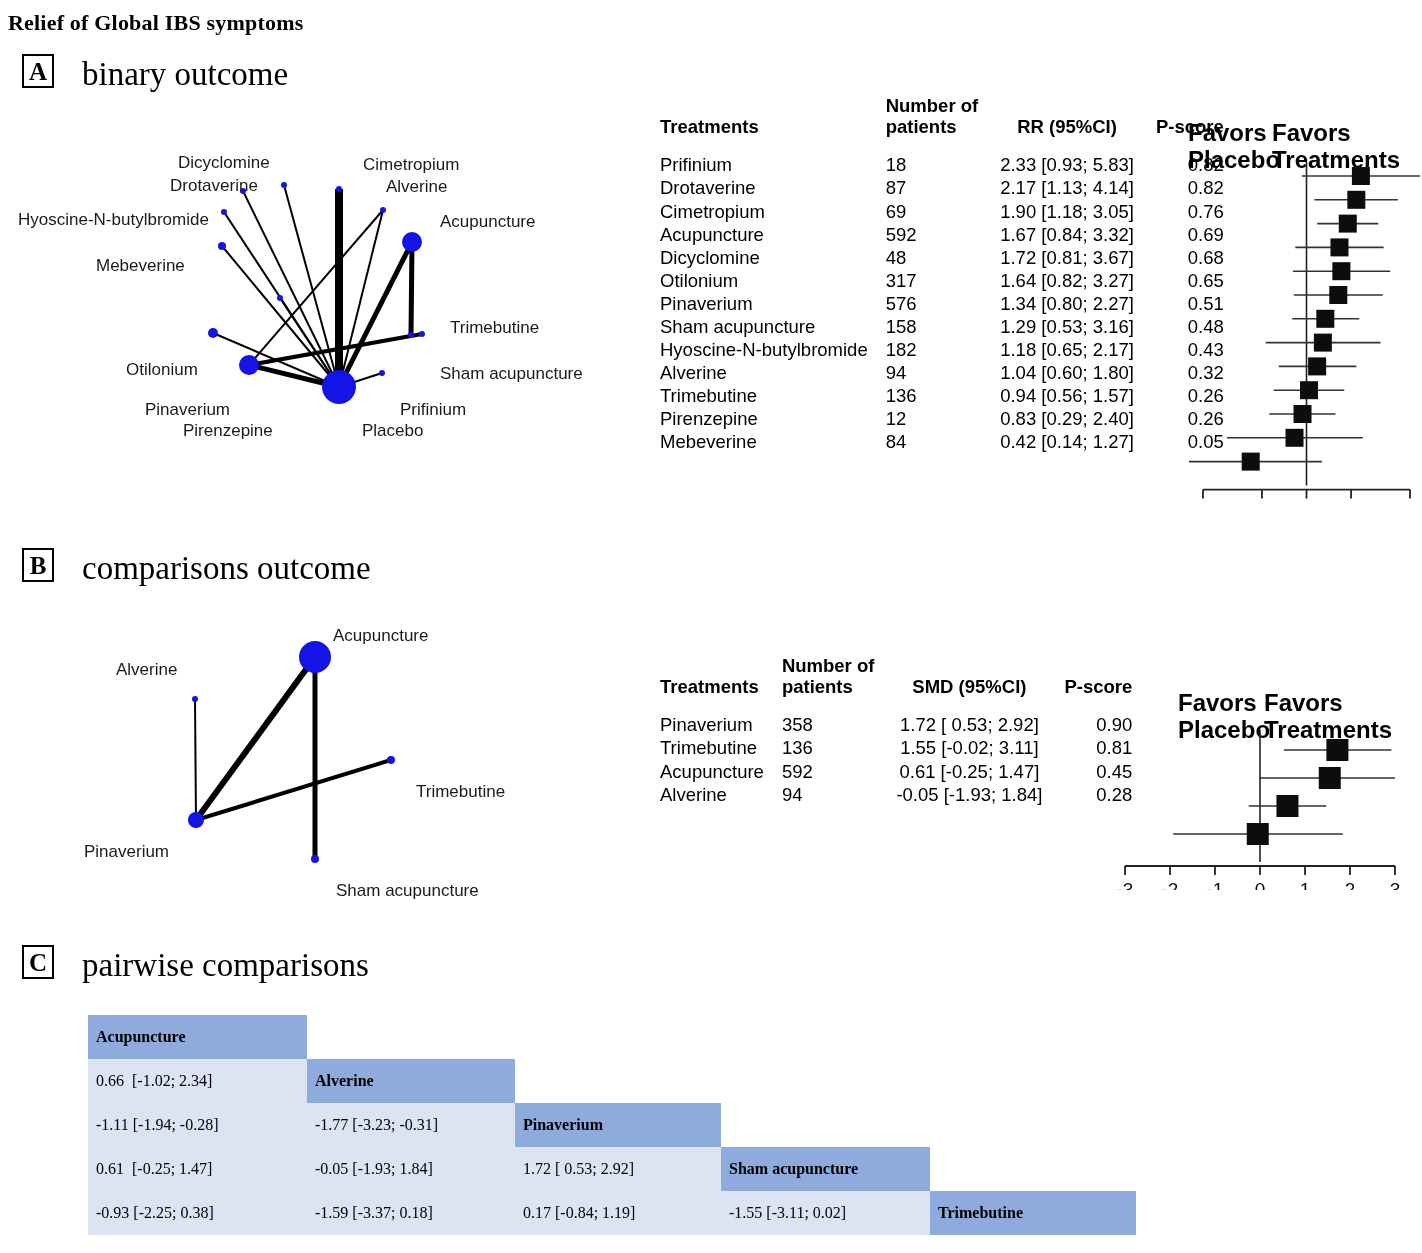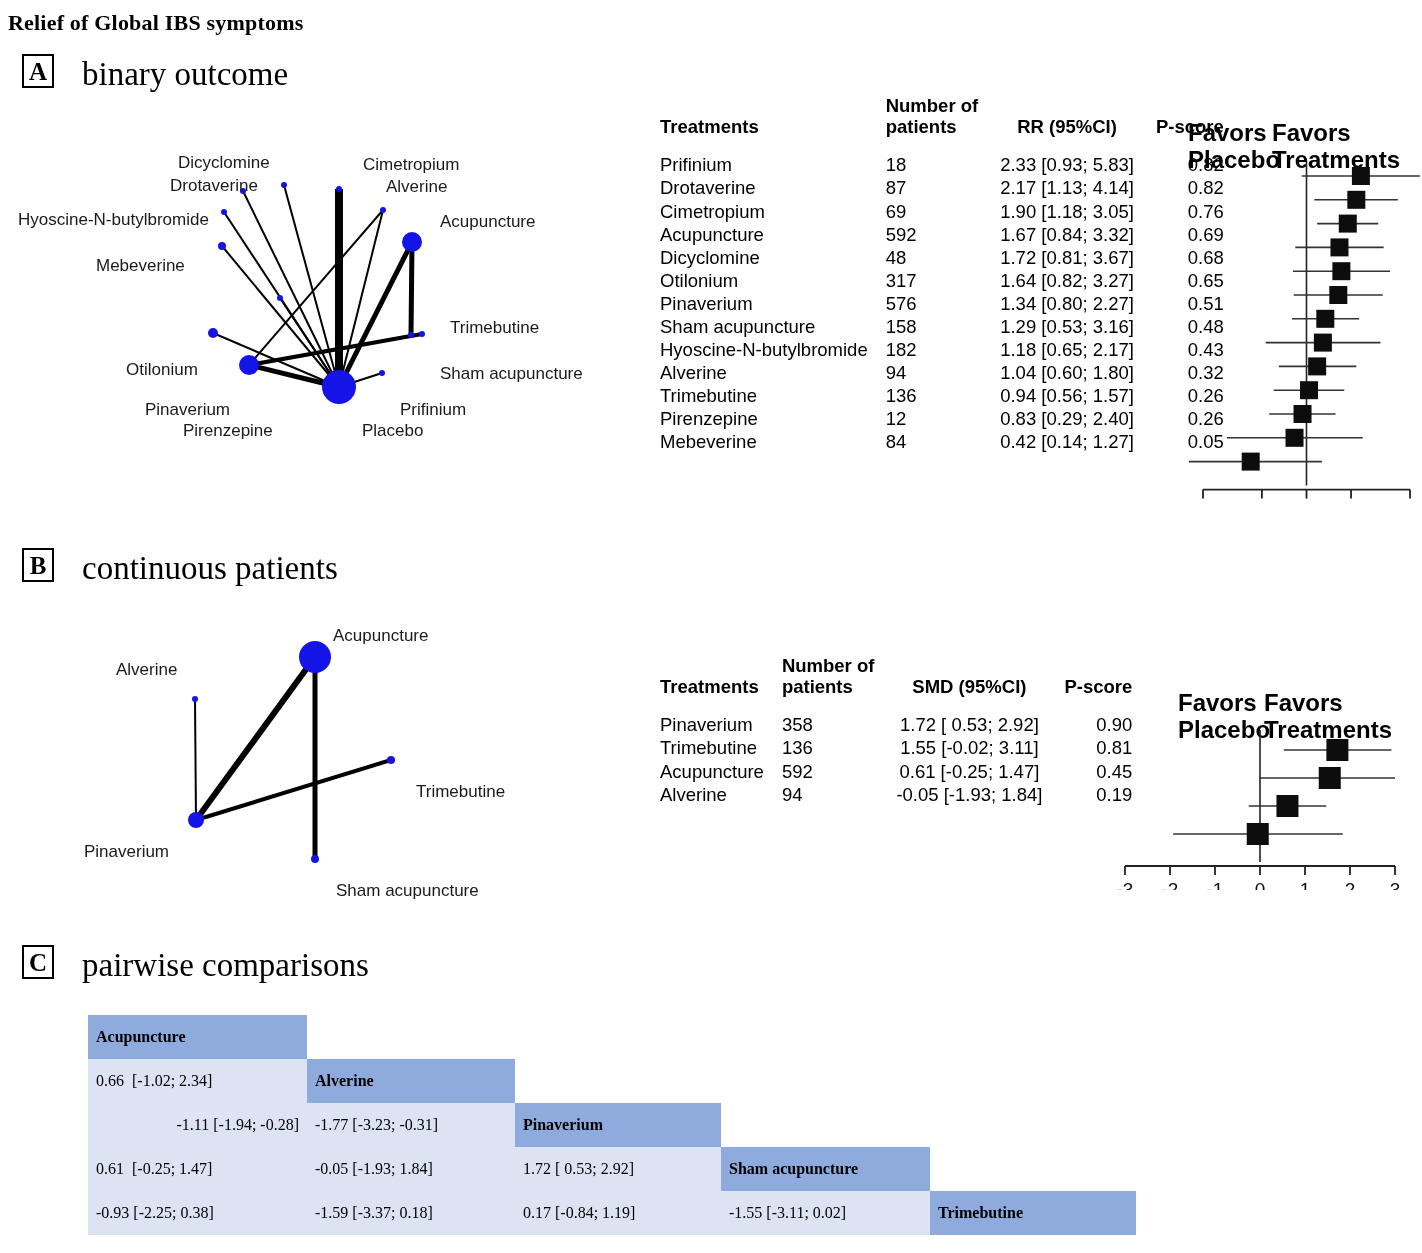--- a/index.html
+++ b/index.html
@@ -253,21 +253,21 @@
         <line x1="156.5" y1="331.6" x2="156.5" y2="340.6" stroke="#222" stroke-width="1.8"></line>
         <text x="156.5" y="361.6" text-anchor="middle" font-size="19" font-family="&quot;Liberation Sans&quot;, sans-serif" fill="#111">1</text>
         <line x1="201.07502376059617" y1="331.6" x2="201.07502376059617" y2="340.6" stroke="#222" stroke-width="1.8"></line>
         <text x="201.07502376059617" y="361.6" text-anchor="middle" font-size="19" font-family="&quot;Liberation Sans&quot;, sans-serif" fill="#111">2</text>
         <line x1="260" y1="331.6" x2="260" y2="340.6" stroke="#222" stroke-width="1.8"></line>
         <text x="260" y="361.6" text-anchor="middle" font-size="19" font-family="&quot;Liberation Sans&quot;, sans-serif" fill="#111">5</text>
       </svg>
   </div>
 
   <div class="panel-letter" style="left:22px;top:540px;">B</div>
-  <div class="panel-caption" style="left:82px;top:542px;">continuous patients</div>
+  <div class="panel-caption" style="left:82px;top:542px;">comparisons outcome</div>
 
   <div class="netgraph" id="net-b" style="left:0px;top:600px;width:560px;height:300px;">
     <svg id="net-b-svg" width="560" height="300" viewBox="0 600 560 300">
         <line x1="196" y1="812" x2="315" y2="649" stroke="#000000" stroke-width="6" stroke-linecap="butt"></line>
         <line x1="196" y1="812" x2="195" y2="691" stroke="#000000" stroke-width="2" stroke-linecap="butt"></line>
         <line x1="196" y1="812" x2="391" y2="752" stroke="#000000" stroke-width="4" stroke-linecap="butt"></line>
         <line x1="315" y1="649" x2="315" y2="851" stroke="#000000" stroke-width="5" stroke-linecap="butt"></line>
         <circle cx="315" cy="649" r="16" fill="#1414e6"></circle>
         <circle cx="195" cy="691" r="3" fill="#1414e6"></circle>
         <circle cx="196" cy="812" r="8" fill="#1414e6"></circle>
@@ -318,21 +318,21 @@
           <tr>
             <td class="col-tr">Acupuncture</td>
             <td class="col-np">592</td>
             <td class="col-ef">0.61 [-0.25; 1.47]</td>
             <td class="col-ps">0.45</td>
           </tr>
           <tr>
             <td class="col-tr">Alverine</td>
             <td class="col-np">94</td>
             <td class="col-ef">-0.05 [-1.93; 1.84]</td>
-            <td class="col-ps">0.19</td>
+            <td class="col-ps">0.28</td>
           </tr>
         </tbody>
     </table>
   </div>
 
   <div class="fhead" style="left:1178px;top:682px;width:78px;">
     <span>Favors</span><br>
     <span>Placebo</span>
   </div>
   <div class="fhead" style="left:1264px;top:682px;width:150px;text-align:left;">
@@ -382,21 +382,21 @@
             <td class="blank" style="width: 190px;"></td>
           </tr>
           <tr>
             <td class="val" style="width: 203px;">0.66  [-1.02; 2.34]</td>
             <td class="name" style="width: 192px;">Alverine</td>
             <td class="blank" style="width: 190px;"></td>
             <td class="blank" style="width: 193px;"></td>
             <td class="blank" style="width: 190px;"></td>
           </tr>
           <tr>
-            <td class="val" style="width: 203px; text-align: right;">-1.11 [-1.94; -0.28]</td>
+            <td class="val" style="width: 203px;">-1.11 [-1.94; -0.28]</td>
             <td class="val" style="width: 192px; margin-left: 46px;">-1.77 [-3.23; -0.31]</td>
             <td class="name" style="width: 190px;">Pinaverium</td>
             <td class="blank" style="width: 193px;"></td>
             <td class="blank" style="width: 190px;"></td>
           </tr>
           <tr>
             <td class="val" style="width: 203px;">0.61  [-0.25; 1.47]</td>
             <td class="val" style="width: 192px;">-0.05 [-1.93; 1.84]</td>
             <td class="val" style="width: 190px;">1.72 [ 0.53; 2.92]</td>
             <td class="name" style="width: 193px;">Sham acupuncture</td>

